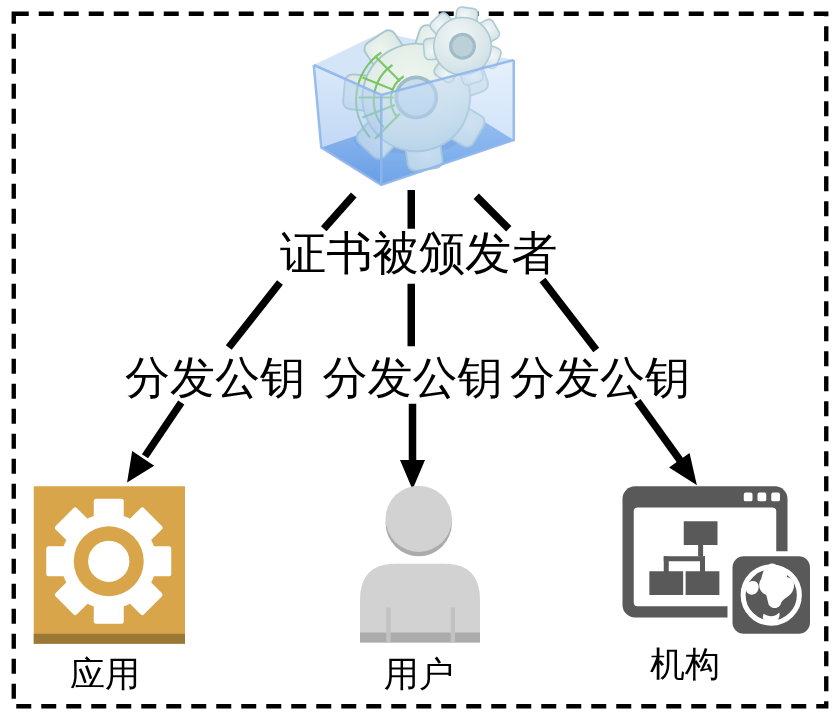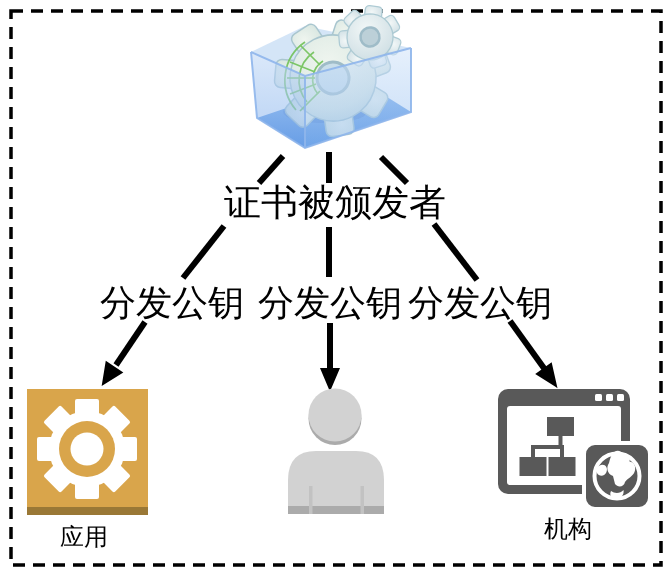--- a/index.html
+++ b/index.html
@@ -14,21 +14,21 @@
   .t{
     position:absolute;
     transform:translateX(-50%);
     white-space:nowrap;
     color:#000;
     line-height:1.05;
     text-align:center;
   }
   .title{font-size:37px;}
   .edge-label{font-size:36px;}
-  .node-label{font-size:24px;}
+  .node-label{font-size:28px;}
 </style>
 </head>
 <body>
 
 <div class="stage">
 
   <svg width="672" height="576" viewBox="0 0 672 576">
     <defs>
       <linearGradient id="bottomFace" x1="0" y1="0" x2="0" y2="1">
         <stop offset="0" stop-color="#7FB0ED"></stop>
@@ -190,14 +190,15 @@
     </g>
   </svg>
 
   <div class="t title" style="left:335px; top:184px;">证书被颁发者</div>
 
   <div class="t edge-label" style="left:172px; top:284px;">分发公钥</div>
   <div class="t edge-label" style="left:330px; top:284px;">分发公钥</div>
   <div class="t edge-label" style="left:480px; top:284px;">分发公钥</div>
 
   <div class="t node-label" style="left:84px; top:525px;">应用</div>
-  <div class="t node-label" style="left:568px; top:517px;">机构</div>
+  <div class="t node-label" style="left:335px; top:525px;">用户</div>
+  <div class="t node-label" style="left:548px; top:517px;">机构</div>
 </div>
 
 </body></html>

